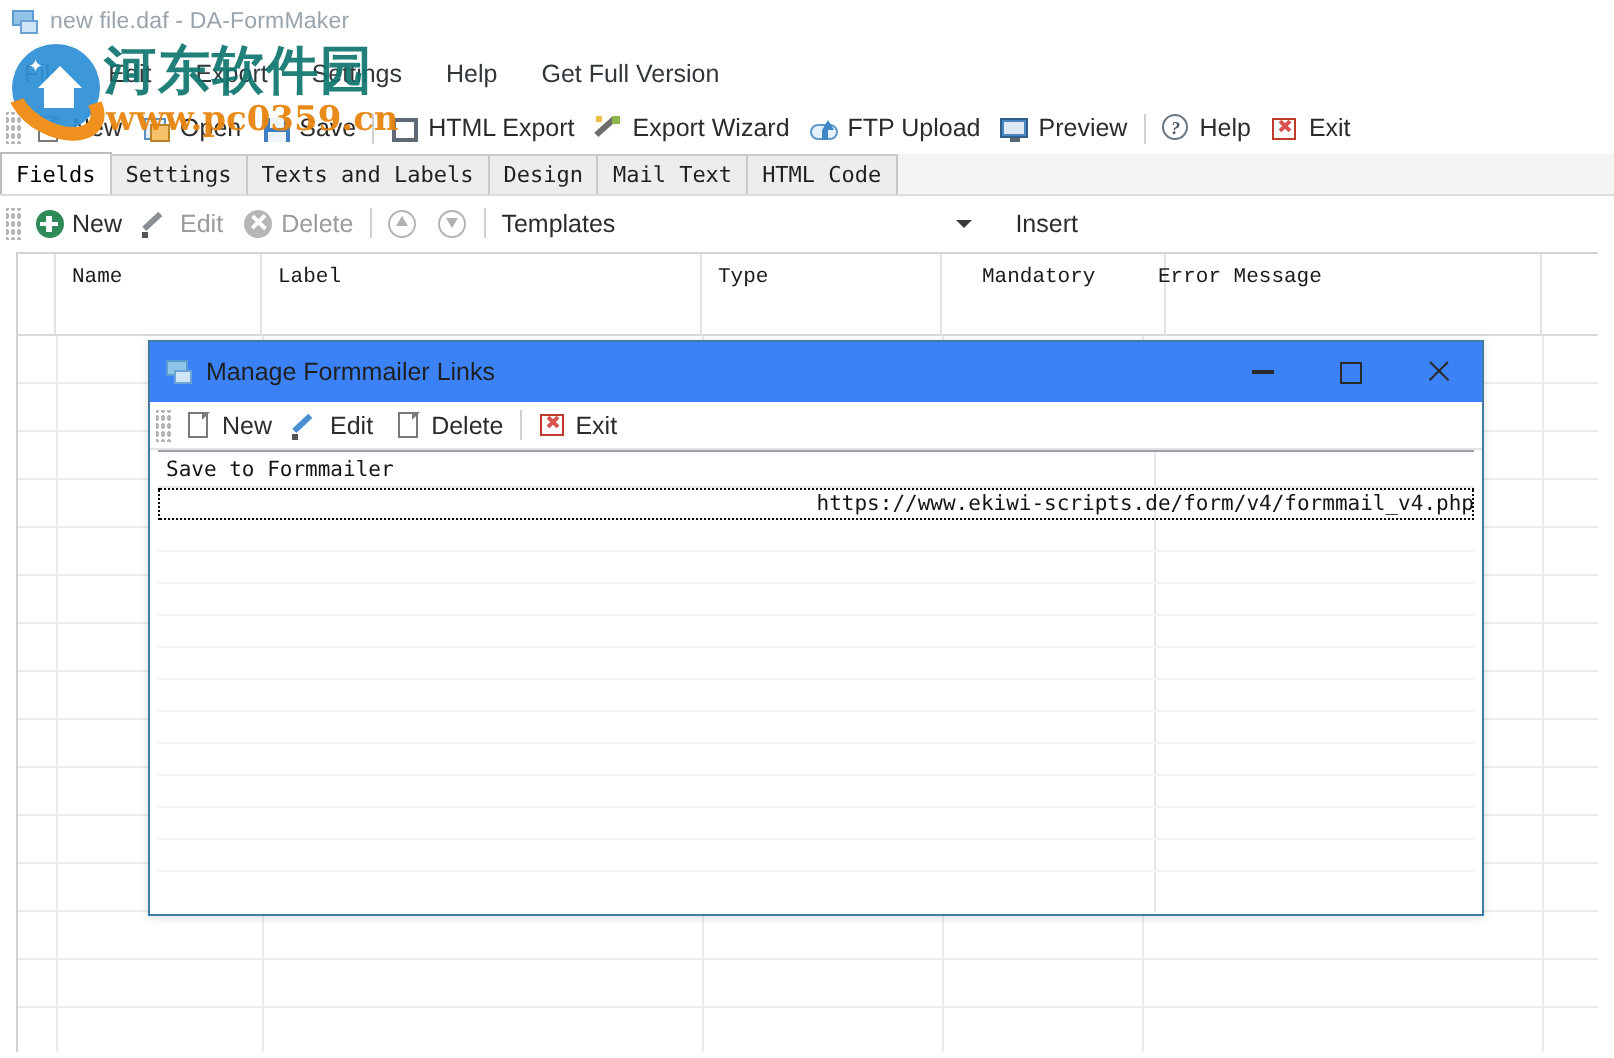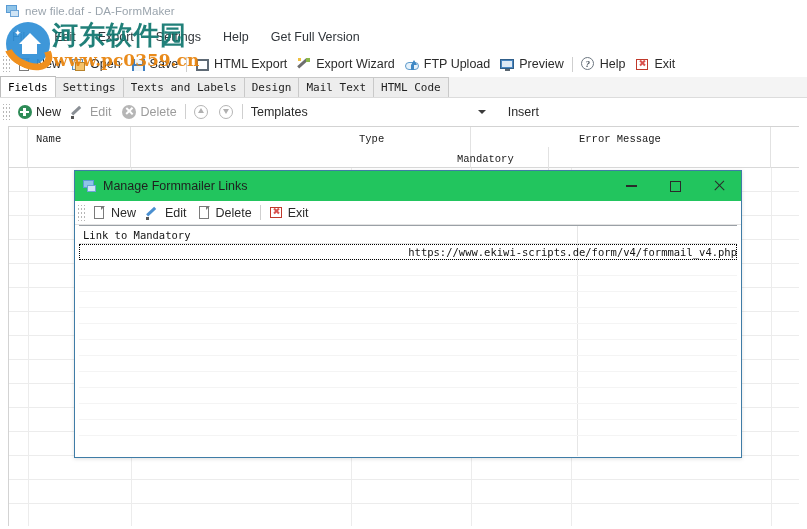--- a/index.html
+++ b/index.html
@@ -196,21 +196,21 @@
 
   
   .dialog {
     position: absolute; left: 74px; top: 170px; width: 668px; height: 288px;
     background: #ffffff;
     border: 1px solid #3f7ca6;
     box-shadow: 0 1px 4px rgba(0,0,0,.13);
   }
   .dlg-titlebar {
     height: 30px; display: flex; align-items: center;
-    background: #22c55e; padding-left: 8px;
+    background: #3b82f6; padding-left: 8px;
   }
   .dlg-icon { width:14px; height:14px; position:relative; flex:none; margin-right:6px; }
   .dlg-icon .a { position:absolute; left:0; top:1px; width:11px; height:8px; background:#8fc4e8; border:1px solid #5a9bd4;}
   .dlg-icon .b { position:absolute; left:4px; top:6px; width:9px; height:7px; background:#cfe4f5; border:1px solid #6ba3d6;}
   .dlg-title {
     font-size: 12.5px; color: #1f1f1f; white-space: nowrap;
   }
   .dlg-winbtns { margin-left:auto; display:flex; align-items:center; height:30px; }
   .winbtn {
     width: 44px; height: 30px; display:flex; align-items:center; justify-content:center;
@@ -479,22 +479,23 @@
 
     <div class="tb-btn" style="margin-left:12px">
       <span>Insert</span>
     </div>
   </div>
 
   <div class="grid">
     <div class="grid-header">
       <div class="grid-left-gutter"></div>
       <div class="gh-cell" style="left:19px; width:103px;">Name</div>
+      <div class="gh-cell" style="left:122px; width:220px;">Label</div>
       <div class="gh-cell" style="left:342px; width:120px;">Type</div>
-      <div class="gh-cell" style="left:440px; width:100px;margin-top:20px;">Mandatory</div>
+      <div class="gh-cell" style="left:474px; width:100px;">Mandatory</div>
       <div class="gh-cell" style="left:562px; width:200px;">Error Message</div>
     </div>
     <div class="grid-rows">
       <div class="g-col" style="left:19px"></div>
       <div class="g-col" style="left:122px"></div>
       <div class="g-col" style="left:342px"></div>
       <div class="g-col" style="left:462px"></div>
       <div class="g-col" style="left:562px"></div>
       <div class="g-col" style="left:762px"></div>
       <div class="g-row" style="top:0px"></div>
@@ -575,21 +576,21 @@
             <i class="x2"></i>
           </span>
         <span>Exit</span>
       </div>
     </div>
 
     <div class="dlg-body">
       <div class="dlg-vline" style="left:498px"></div>
 
       <div class="dlg-grid-header">
-        <div class="dlg-gh-cell" style="left:0px;">Link to Mandatory</div>
+        <div class="dlg-gh-cell" style="left:0px;">Save to Formmailer</div>
         <div class="dlg-gh-cell" style="left:502px;"></div>
       </div>
 
       <div class="dlg-rows">
         <div class="dlg-row focused">https://www.ekiwi-scripts.de/form/v4/formmail_v4.php</div>
         <div class="dlg-empty-row"></div>
         <div class="dlg-empty-row"></div>
         <div class="dlg-empty-row"></div>
         <div class="dlg-empty-row"></div>
         <div class="dlg-empty-row"></div>

